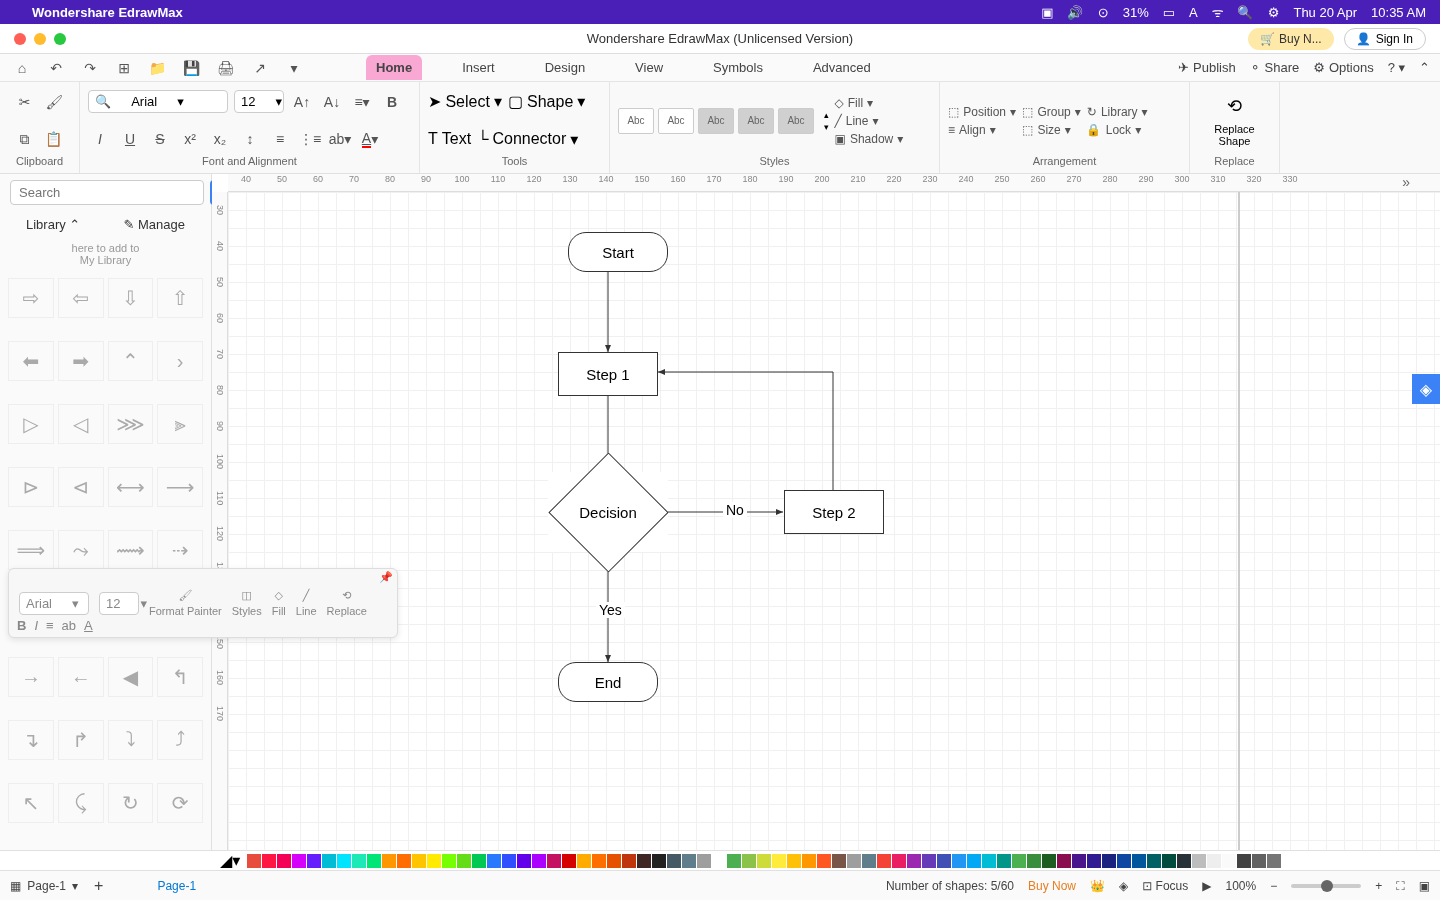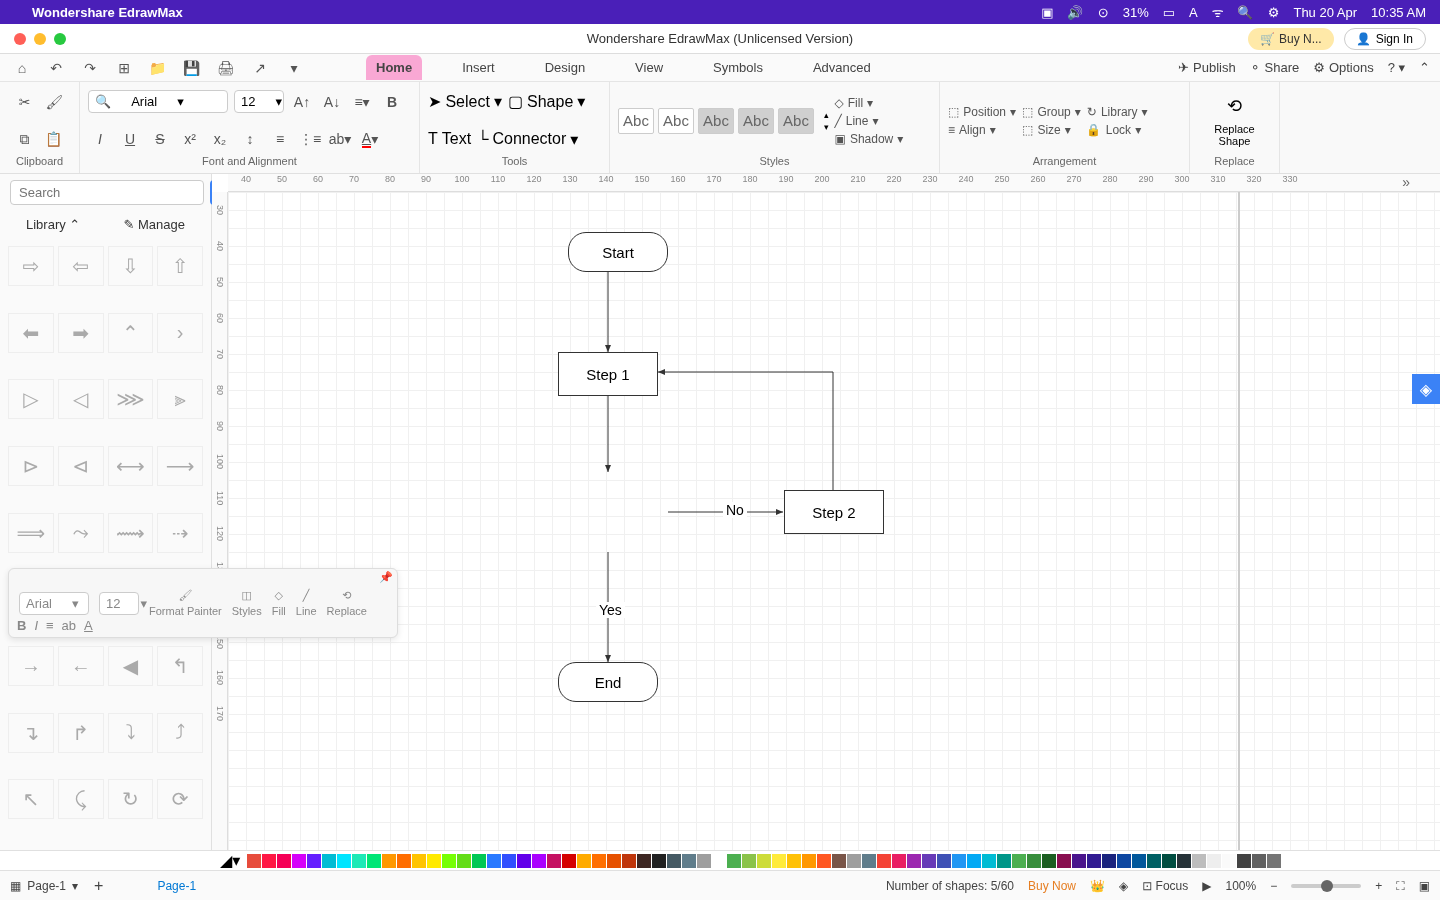--- a/index.html
+++ b/index.html
@@ -29,21 +29,21 @@
 .top-right { margin-left: auto; display: flex; gap: 14px; align-items: center; }
 .top-right span { display: flex; align-items: center; gap: 4px; }
 
 
 .ribbon { height: 92px; background: #f9f9f9; border-bottom: 1px solid #e0e0e0; display: flex; align-items: stretch; }
 .ribbon-group { display: flex; flex-direction: column; border-right: 1px solid #e5e5e5; padding: 4px 8px; }
 .ribbon-group .controls { flex: 1; display: flex; align-items: center; gap: 6px; }
 .ribbon-group .label { font-size: 11px; color: #666; text-align: center; padding-bottom: 2px; }
 .font-select { border: 1px solid #ccc; background: #fff; padding: 3px 6px; font-size: 13px; border-radius: 4px; display: flex; align-items: center; gap: 20px; }
 .icon-btn { width: 24px; height: 24px; display: flex; align-items: center; justify-content: center; color: #555; font-size: 14px; }
-.style-thumb { width: 36px; height: 26px; border: 1px solid #ccc; background: #fff; display: flex; align-items: center; justify-content: center; font-size: 15px; color: #666; border-radius: 2px; }
+.style-thumb { width: 36px; height: 26px; border: 1px solid #ccc; background: #fff; display: flex; align-items: center; justify-content: center; font-size: 10px; color: #666; border-radius: 2px; }
 .style-thumb.sel { background: #d0d0d0; }
 .arr-row { display: flex; flex-direction: column; gap: 4px; font-size: 12px; color: #555; }
 .arr-item { display: flex; align-items: center; gap: 4px; }
 
 
 .main { display: flex; height: 676px; }
 
 
 .left-panel { width: 212px; background: #fafafa; border-right: 1px solid #e0e0e0; display: flex; flex-direction: column; }
 .more-symbols { padding: 8px 10px; font-weight: 600; font-size: 14px; display: flex; align-items: center; gap: 6px; justify-content: space-between; }
@@ -283,20 +283,22 @@
 
   <div class="left-panel">
     <div class="search-row">
       <input class="search-input" placeholder="Search" style="">
       <div class="search-btn">Search</div>
     </div>
     <div class="lib-header">
       <span><span>Library</span> ⌃</span>
       <span>✎ <span>Manage</span></span>
     </div>
+    <div class="lib-hint" style="white-space:pre-line">here to add to
+My Library</div>
     <div class="shape-grid">
       <div class="shape-cell">⇨</div>
       <div class="shape-cell">⇦</div>
       <div class="shape-cell">⇩</div>
       <div class="shape-cell">⇧</div>
       <div class="shape-cell">⬅</div>
       <div class="shape-cell">➡</div>
       <div class="shape-cell">⌃</div>
       <div class="shape-cell">›</div>
       <div class="shape-cell">▷</div>
@@ -395,20 +397,24 @@
         <line x1="440" y1="320" x2="555" y2="320" stroke="#333" marker-end="url(#arrow)"></line>
         <line x1="380" y1="360" x2="380" y2="470" stroke="#333" marker-end="url(#arrow)"></line>
         <path d="M 605 300 L 605 180 L 430 180" stroke="#333" fill="none" marker-end="url(#arrow)"></path>
       </svg>
       <div class="fc terminator" style="left:340px;top:40px;width:100px;height:40px">
           <span>Start</span>
         </div>
       <div class="fc process" style="left:330px;top:160px;width:100px;height:44px">
           <span>Step 1</span>
         </div>
+      <div class="fc decision" style="left:320px;top:280px">
+        <div class="decision-inner"></div>
+        <div class="decision-label">Decision</div>
+      </div>
       <div class="connector-label" style="left:495px;top:310px">No</div>
       <div class="fc process" style="left:556px;top:298px;width:100px;height:44px">
           <span>Step 2</span>
         </div>
       <div class="connector-label" style="left:368px;top:410px">Yes</div>
       <div class="fc terminator" style="left:330px;top:470px;width:100px;height:40px">
           <span>End</span>
         </div>
     </div>
     <div class="right-tab">◈</div>

